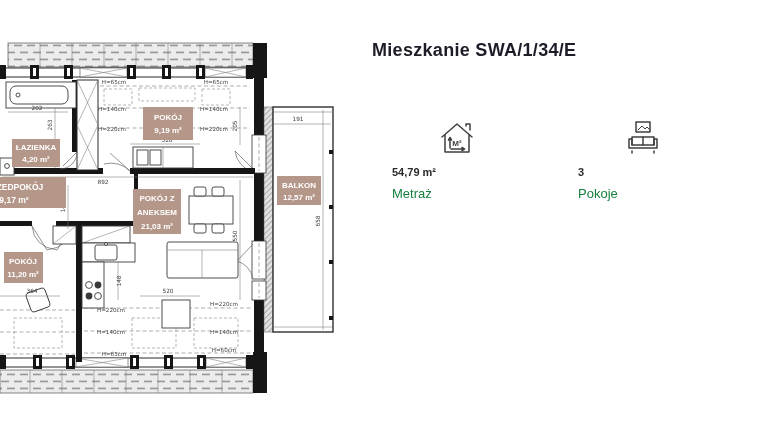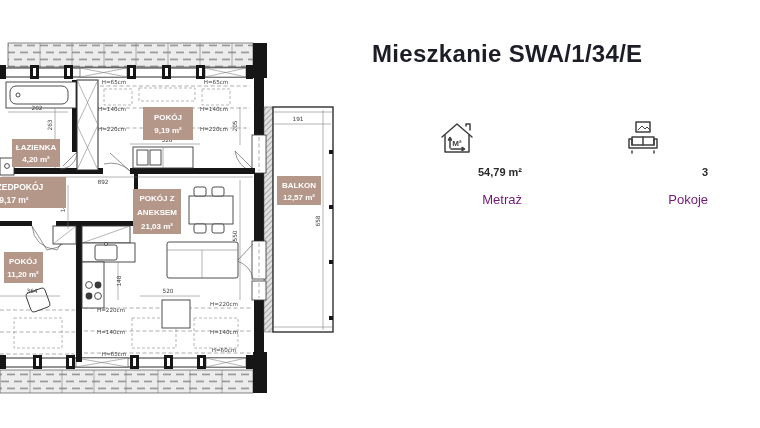--- a/index.html
+++ b/index.html
@@ -13,26 +13,26 @@
   .dim{fill:#3e3e3e;font:5.8px "DejaVu Sans",sans-serif;text-anchor:middle;}
   .hlab{fill:#3f3f3f;font:5.6px "DejaVu Sans",sans-serif;text-anchor:middle;}
   .wall{fill:#161616;}
   .thin{stroke:#2b2b2b;stroke-width:1;fill:none;}
   .lite{stroke:#777;stroke-width:.55;fill:none;}
   .furn{stroke:#3a3a3a;stroke-width:.9;fill:#ffffff;}
   .dash{stroke:#8a8a8a;stroke-width:.7;fill:none;stroke-dasharray:4 2.5;}
   .drect{stroke:#999;stroke-width:.7;fill:none;stroke-dasharray:3 2;}
   .door{stroke:#666;stroke-width:.7;fill:none;}
   
-  .title{position:absolute;left:372px;top:40px;font-size:24px;font-weight:bold;
+  .title{position:absolute;left:372px;top:40px;font-size:18px;font-weight:bold;
          color:#1d1d27;letter-spacing:.3px;}
-  .stat{position:absolute;width:130px;text-align:right;}
+  .stat{position:absolute;width:130px;text-align:left;}
   .stat .ic{height:40px;display:flex;align-items:flex-end;justify-content:center;}
   .stat .val{margin-top:8px;font-size:11px;font-weight:bold;color:#2b2b2b;}
-  .stat .cap{margin-top:14px;font-size:13px;color:#701a75;}
+  .stat .cap{margin-top:8px;font-size:13px;color:#15803d;}
   .icon-svg{stroke:#3f3f3f;stroke-width:1.5;fill:none;stroke-linecap:round;stroke-linejoin:round;}
 </style>
 </head>
 <body>
 
 <div id="canvas">
 
   <svg id="plan" viewBox="0 0 345 428">
     <defs>
       <pattern id="band" width="13" height="14" patternUnits="userSpaceOnUse">

